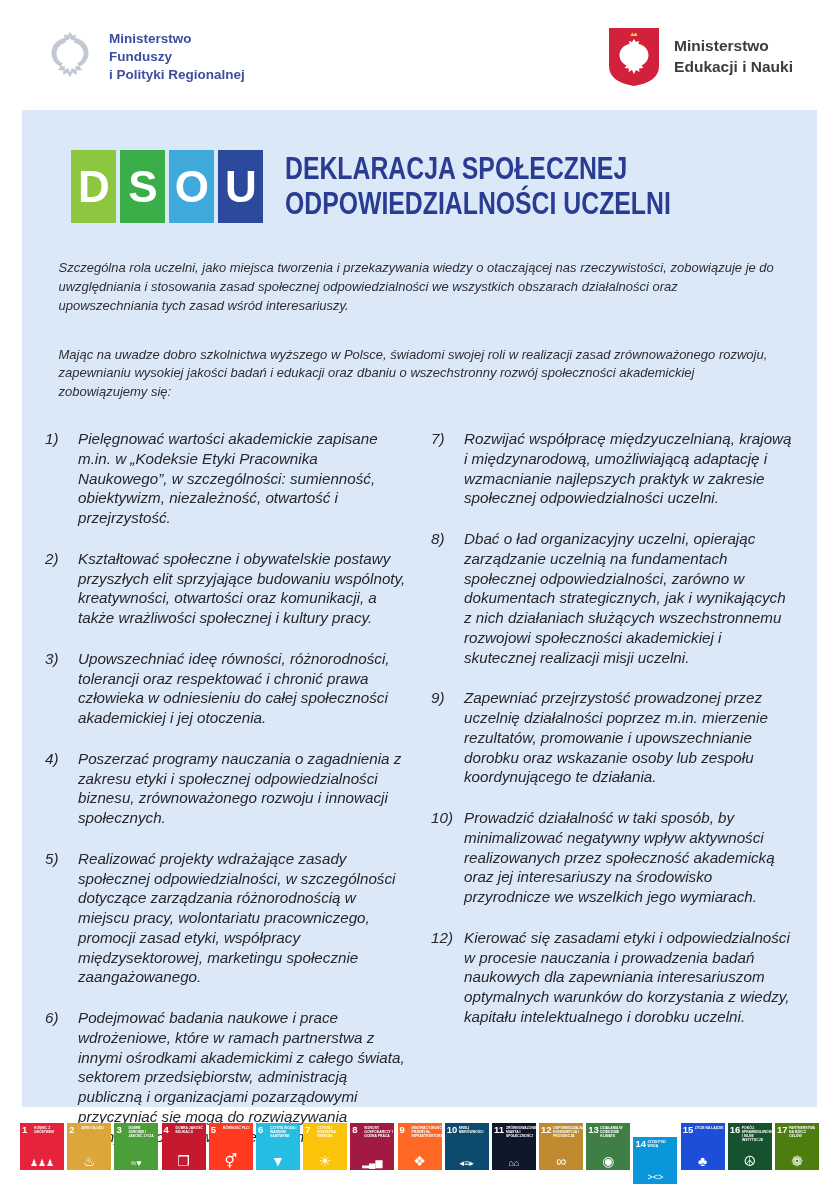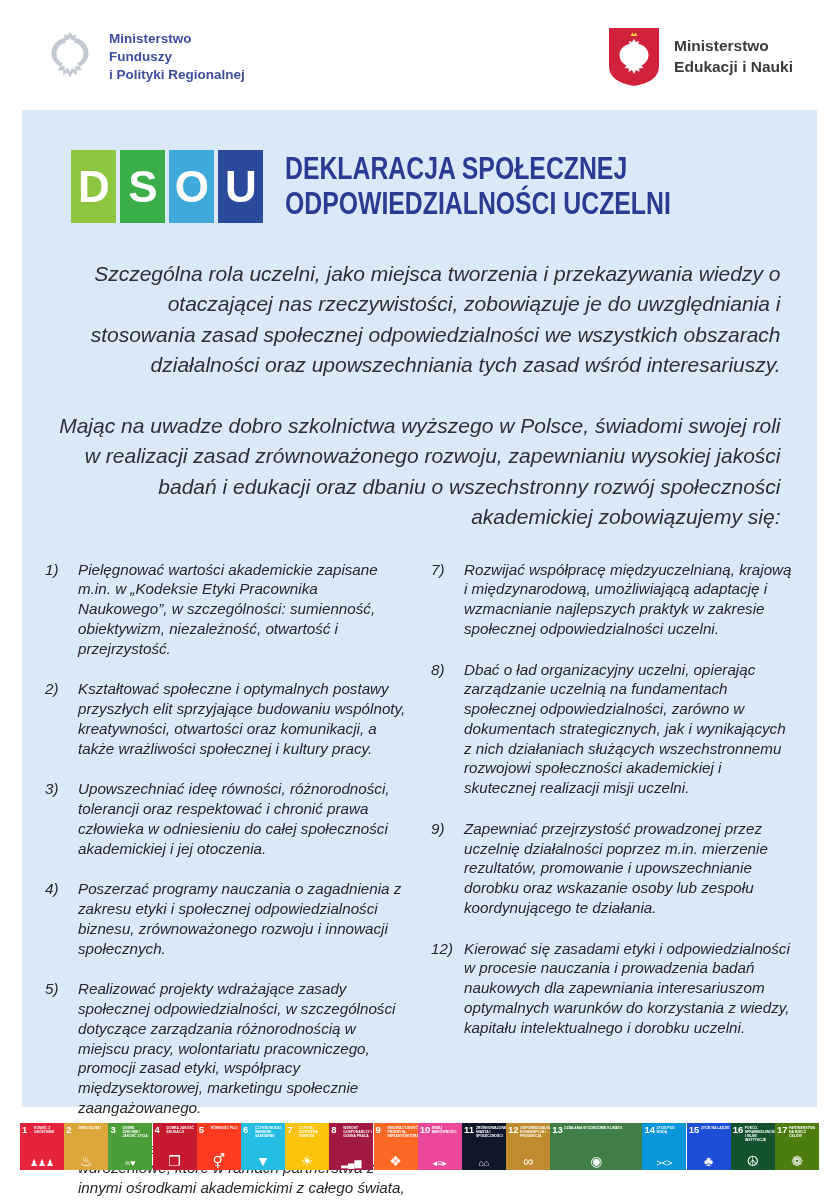--- a/index.html
+++ b/index.html
@@ -18,22 +18,22 @@
   
   .logo-row{display:flex;justify-content:center;align-items:flex-start;gap:22px;padding-top:40px;}
   .dsou{display:flex;gap:4px;}
   .dsou-letter{width:45px;height:73px;display:flex;align-items:center;justify-content:center;
                color:#fff;font-size:44px;font-weight:bold;}
   .doc-title{margin-top:2px;font-size:31px;font-weight:bold;color:#2a3b93;
              line-height:1.12;transform:scaleX(0.80);transform-origin:left top;
              letter-spacing:0;white-space:nowrap;}
 
   
-  .intro{width:722px;margin:0 auto;text-align:right;font-style:italic;
-         color:#2e2e35;font-size:21px;line-height:1.45;}
+  .intro{width:722px;margin:0 auto;text-align:left;font-style:italic;
+         color:#2e2e35;font-size:13px;line-height:1.45;}
   .intro-1{margin-top:36px;}
   .intro-2{margin-top:30px;}
 
   
   .columns{display:flex;justify-content:space-between;padding:0 23px;margin-top:27px;}
   .col{width:363px;}
   .item{display:flex;margin-bottom:21px;font-style:italic;color:#26262c;
         font-size:15.2px;line-height:1.3;}
   .item .num{width:33px;flex-shrink:0;}
   .item .txt{flex:1;}
@@ -97,21 +97,21 @@
     <div class="intro intro-2">Mając na uwadze dobro szkolnictwa wyższego w Polsce, świadomi swojej roli w realizacji zasad zrównoważonego rozwoju, zapewnianiu wysokiej jakości badań i edukacji oraz dbaniu o wszechstronny rozwój społeczności akademickiej zobowiązujemy się:</div>
 
     <div class="columns">
       <div class="col">
         <div class="item">
           <span class="num">1)</span>
           <span class="txt">Pielęgnować wartości akademickie zapisane m.in. w „Kodeksie Etyki Pracownika Naukowego”, w szczególności: sumienność, obiektywizm, niezależność, otwartość i przejrzystość.</span>
         </div>
         <div class="item">
           <span class="num">2)</span>
-          <span class="txt">Kształtować społeczne i optymalnych postawy przyszłych elit sprzyjające budowaniu wspólnoty, kreatywności, otwartości oraz komunikacji, a także wrażliwości społecznej i kultury pracy.</span>
+          <span class="txt">Kształtować społeczne i obywatelskie postawy przyszłych elit sprzyjające budowaniu wspólnoty, kreatywności, otwartości oraz komunikacji, a także wrażliwości społecznej i kultury pracy.</span>
         </div>
         <div class="item">
           <span class="num">3)</span>
           <span class="txt">Upowszechniać ideę równości, różnorodności, tolerancji oraz respektować i chronić prawa człowieka w odniesieniu do całej społeczności akademickiej i jej otoczenia.</span>
         </div>
         <div class="item">
           <span class="num">4)</span>
           <span class="txt">Poszerzać programy nauczania o zagadnienia z zakresu etyki i społecznej odpowiedzialności biznesu, zrównoważonego rozwoju i innowacji społecznych.</span>
         </div>
         <div class="item">
@@ -128,20 +128,24 @@
           <span class="num">7)</span>
           <span class="txt">Rozwijać współpracę międzyuczelnianą, krajową i międzynarodową, umożliwiającą adaptację i wzmacnianie najlepszych praktyk w zakresie społecznej odpowiedzialności uczelni.</span>
         </div>
         <div class="item">
           <span class="num">8)</span>
           <span class="txt">Dbać o ład organizacyjny uczelni, opierając zarządzanie uczelnią na fundamentach społecznej odpowiedzialności, zarówno w dokumentach strategicznych, jak i wynikających z nich działaniach służących wszechstronnemu rozwojowi społeczności akademickiej i skutecznej realizacji misji uczelni.</span>
         </div>
         <div class="item">
           <span class="num">9)</span>
           <span class="txt">Zapewniać przejrzystość prowadzonej przez uczelnię działalności poprzez m.in. mierzenie rezultatów, promowanie i upowszechnianie dorobku oraz wskazanie osoby lub zespołu koordynującego te działania.</span>
+        </div>
+        <div class="item">
+          <span class="num">10)</span>
+          <span class="txt">Prowadzić działalność w taki sposób, by minimalizować negatywny wpływ aktywności realizowanych przez społeczność akademicką oraz jej interesariuszy na środowisko przyrodnicze we wszelkich jego wymiarach.</span>
         </div>
         <div class="item">
           <span class="num">12)</span>
           <span class="txt">Kierować się zasadami etyki i odpowiedzialności w procesie nauczania i prowadzenia badań naukowych dla zapewniania interesariuszom optymalnych warunków do korzystania z wiedzy, kapitału intelektualnego i dorobku uczelni.</span>
         </div>
       </div>
     </div>
   </div>
 
   <div class="sdg-strip">
@@ -183,41 +187,41 @@
     <div class="tile" style="background-color: rgb(162, 25, 66);">
       <span class="t-num">8</span>
       <span class="t-label">Wzrost gospodarczy i godna praca</span>
       <span class="t-glyph small">▂▄▆</span>
     </div>
     <div class="tile" style="background-color: rgb(253, 105, 37);">
       <span class="t-num">9</span>
       <span class="t-label">Innowacyjność, przemysł, infrastruktura</span>
       <span class="t-glyph">❖</span>
     </div>
-    <div class="tile" style="background-color: #ec4899;">
+    <div class="tile" style="background-color: #0c4a6e;">
       <span class="t-num">10</span>
       <span class="t-label">Mniej nierówności</span>
       <span class="t-glyph small">◂≡▸</span>
     </div>
     <div class="tile" style="background-color: #0f172a;">
       <span class="t-num">11</span>
       <span class="t-label">Zrównoważone miasta i społeczności</span>
       <span class="t-glyph small">⌂⌂</span>
     </div>
     <div class="tile" style="background-color: rgb(191, 139, 46);">
       <span class="t-num">12</span>
       <span class="t-label">Odpowiedzialna konsumpcja i produkcja</span>
       <span class="t-glyph">∞</span>
     </div>
-    <div class="tile" style="background-color: rgb(63, 126, 68); padding-left: 48px;">
+    <div class="tile" style="background-color: rgb(63, 126, 68);">
       <span class="t-num">13</span>
       <span class="t-label">Działania w dziedzinie klimatu</span>
       <span class="t-glyph">◉</span>
     </div>
-    <div class="tile" style="background-color: rgb(10, 151, 217);">
+    <div class="tile" style="background-color: rgb(10, 151, 217); margin-top: 14px;">
       <span class="t-num">14</span>
       <span class="t-label">Życie pod wodą</span>
       <span class="t-glyph small">&gt;&lt;&gt;</span>
     </div>
     <div class="tile" style="background-color: #1d4ed8;">
       <span class="t-num">15</span>
       <span class="t-label">Życie na lądzie</span>
       <span class="t-glyph">♣</span>
     </div>
     <div class="tile" style="background-color: #14532d;">

